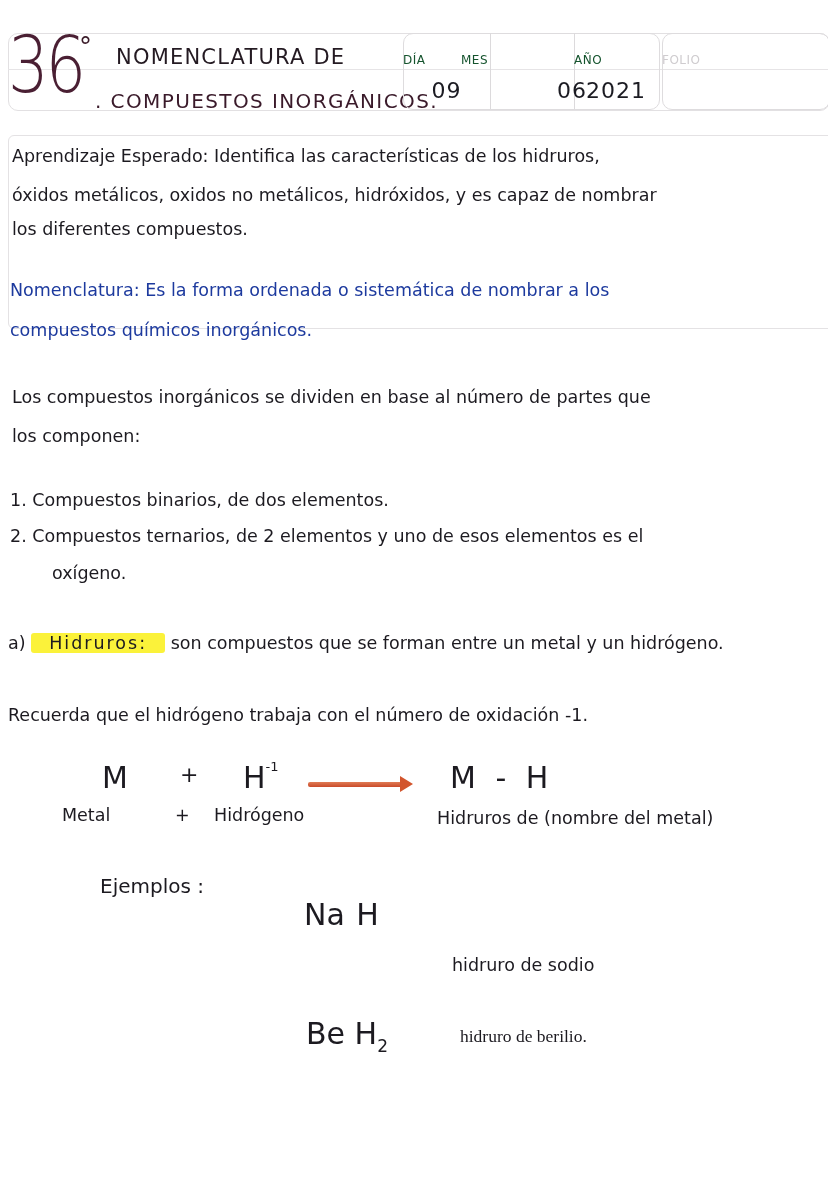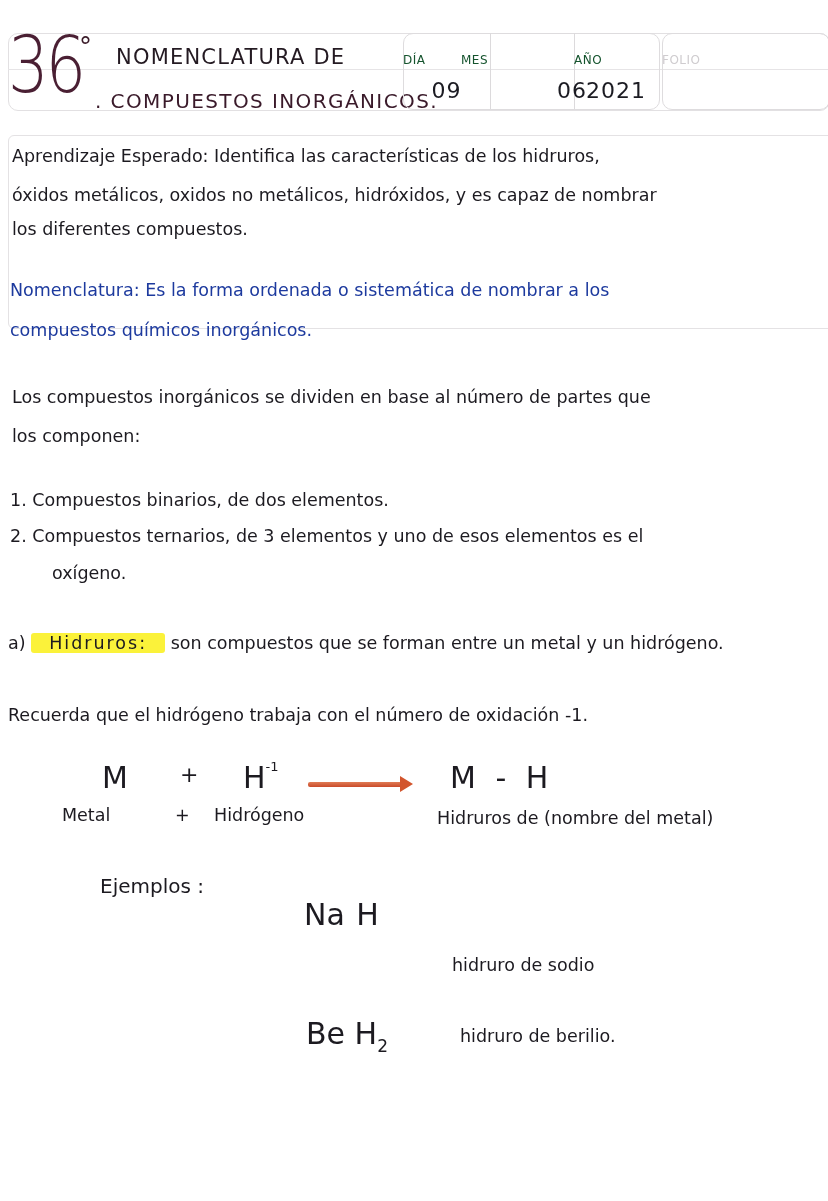--- a/index.html
+++ b/index.html
@@ -92,21 +92,21 @@
 
 <div class="text-line" style="left:12px; top:387px;">Los compuestos inorgánicos se dividen en base al número de partes que</div>
 <div class="text-line" style="left:12px; top:426px;">los componen:</div>
 
 <div class="text-line" style="left:10px; top:490px;">
   <span>1.</span>
   <span>Compuestos binarios, de dos elementos.</span>
 </div>
 <div class="text-line" style="left:10px; top:526px;">
   <span>2.</span>
-  <span>Compuestos ternarios, de 3 elementos y uno de esos elementos es el</span>
+  <span>Compuestos ternarios, de 2 elementos y uno de esos elementos es el</span>
 </div>
 <div class="text-line" style="left:52px; top:563px;">oxígeno.</div>
 
 <div class="text-line" style="left:8px; top:633px;">
   <span>a)</span>
   <span class="highlight">Hidruros:</span>
   <span>son compuestos que se forman entre un metal y un hidrógeno.</span>
 </div>
 <div class="text-line" style="left:8px; top:705px;">Recuerda que el hidrógeno trabaja con el número de oxidación -1.</div>
 
@@ -125,13 +125,13 @@
 <div class="text-line" style="left:437px; top:808px;">Hidruros de (nombre del metal)</div>
 
 <div class="text-line" style="left:100px; top:874px; font-size:20px;">Ejemplos :</div>
 
 <div class="formula-big" style="left:304px; top:897px; word-spacing:2px;">Na H</div>
 <div class="text-line" style="left:440px; top:955px;margin-left:12px;">hidruro de sodio</div>
 
 <div class="formula-big" style="left:306px; top:1016px;">
   <span>Be H</span><span class="sub">2</span>
 </div>
-<div class="text-line" style="left:460px; top:1026px;">hidruro de berilio.</div>
+<div class="text-line" style="left:460px; top:1026px;font-family:Liberation Serif, serif;">hidruro de berilio.</div>
 
 </body></html>

